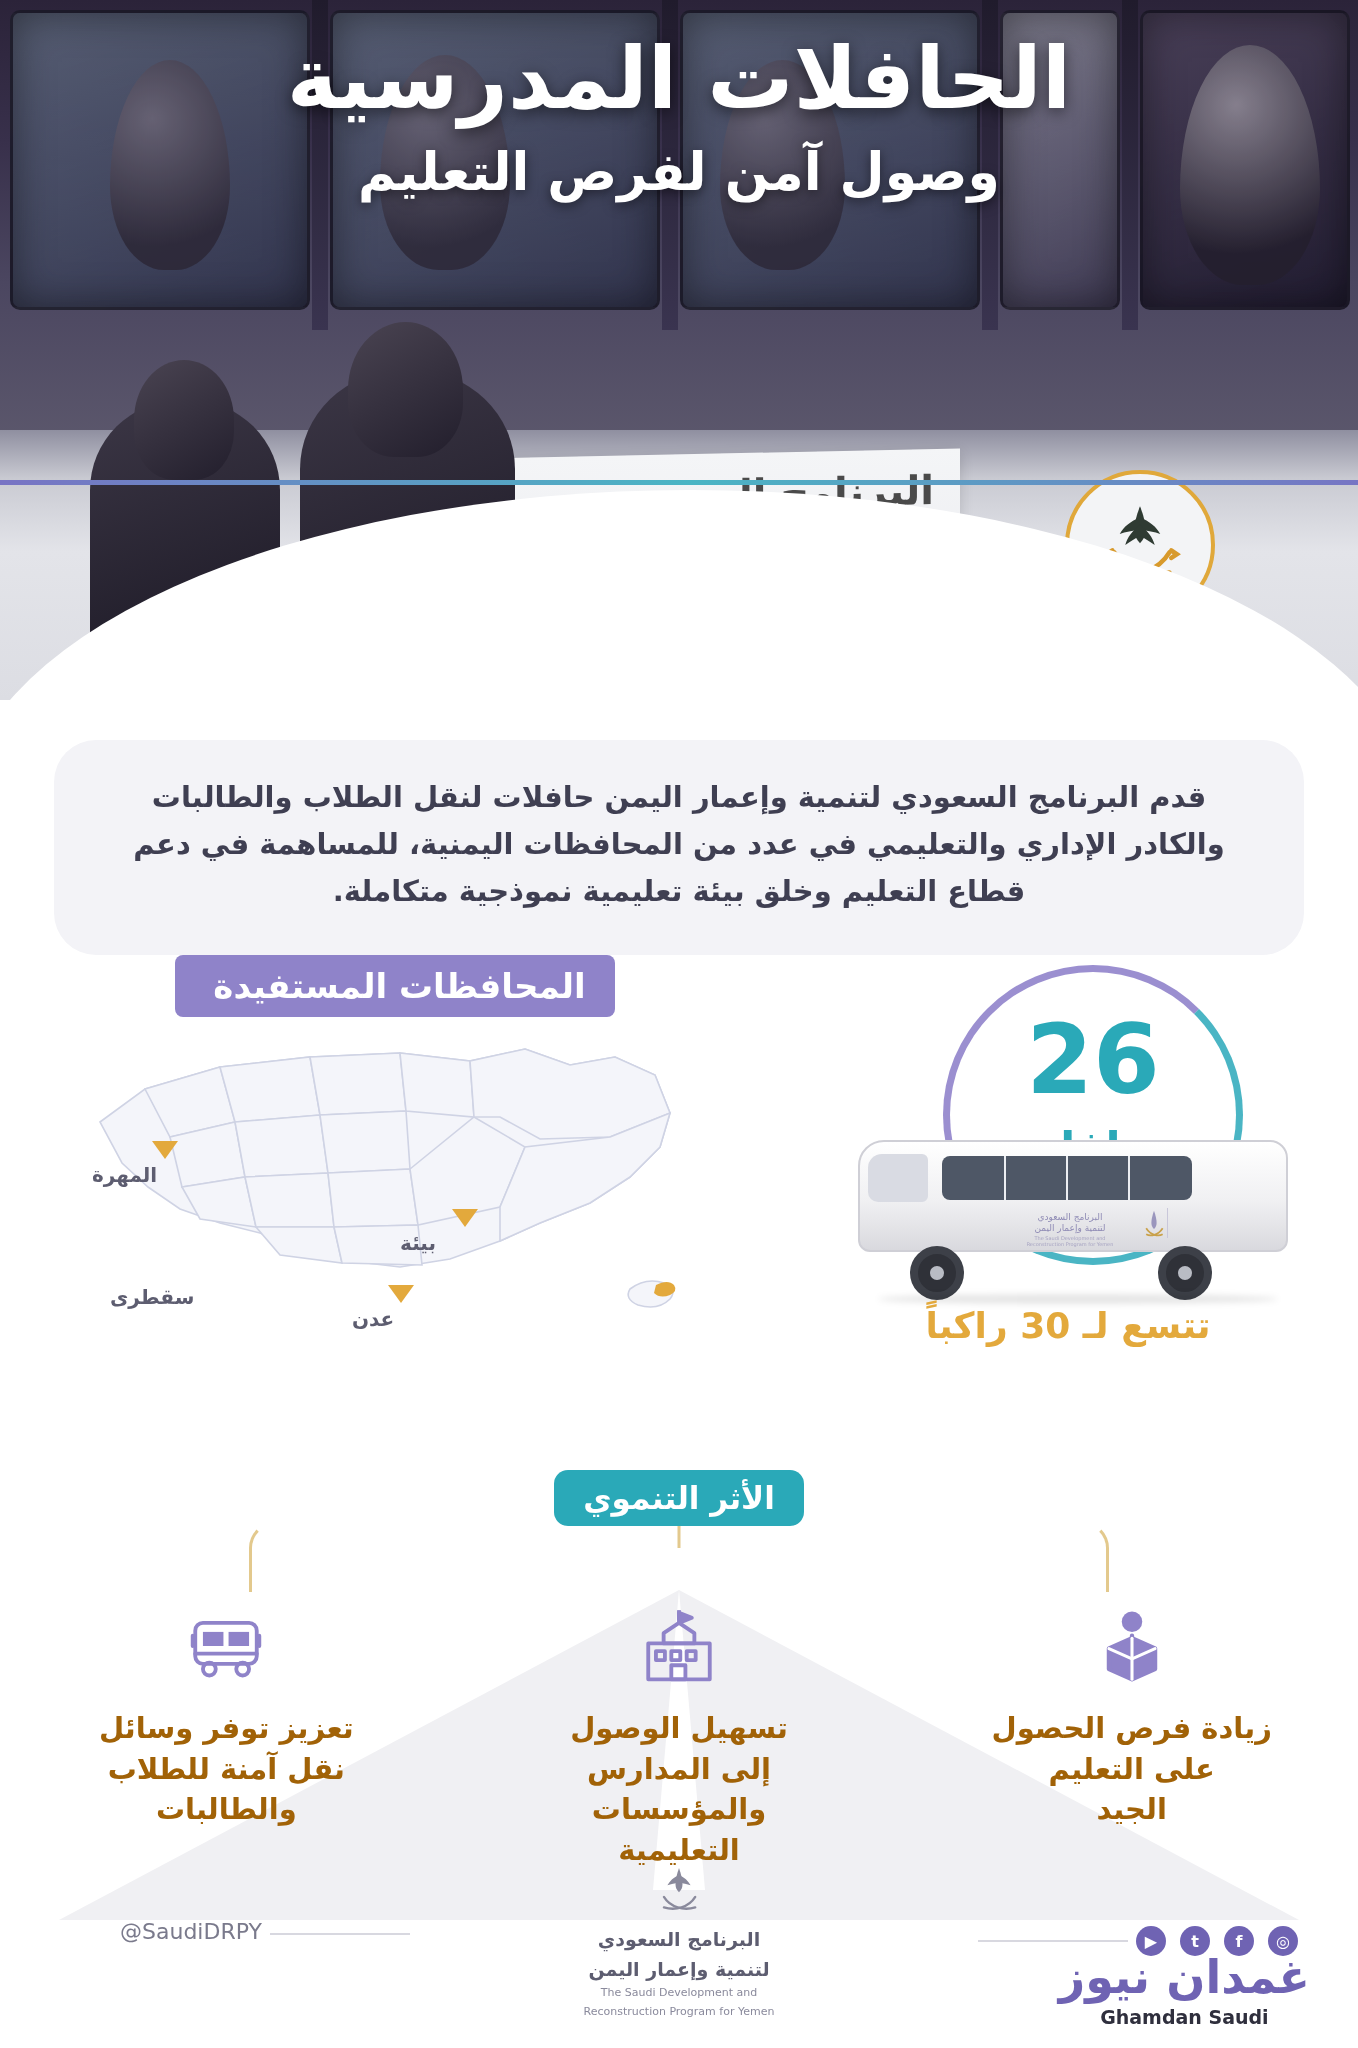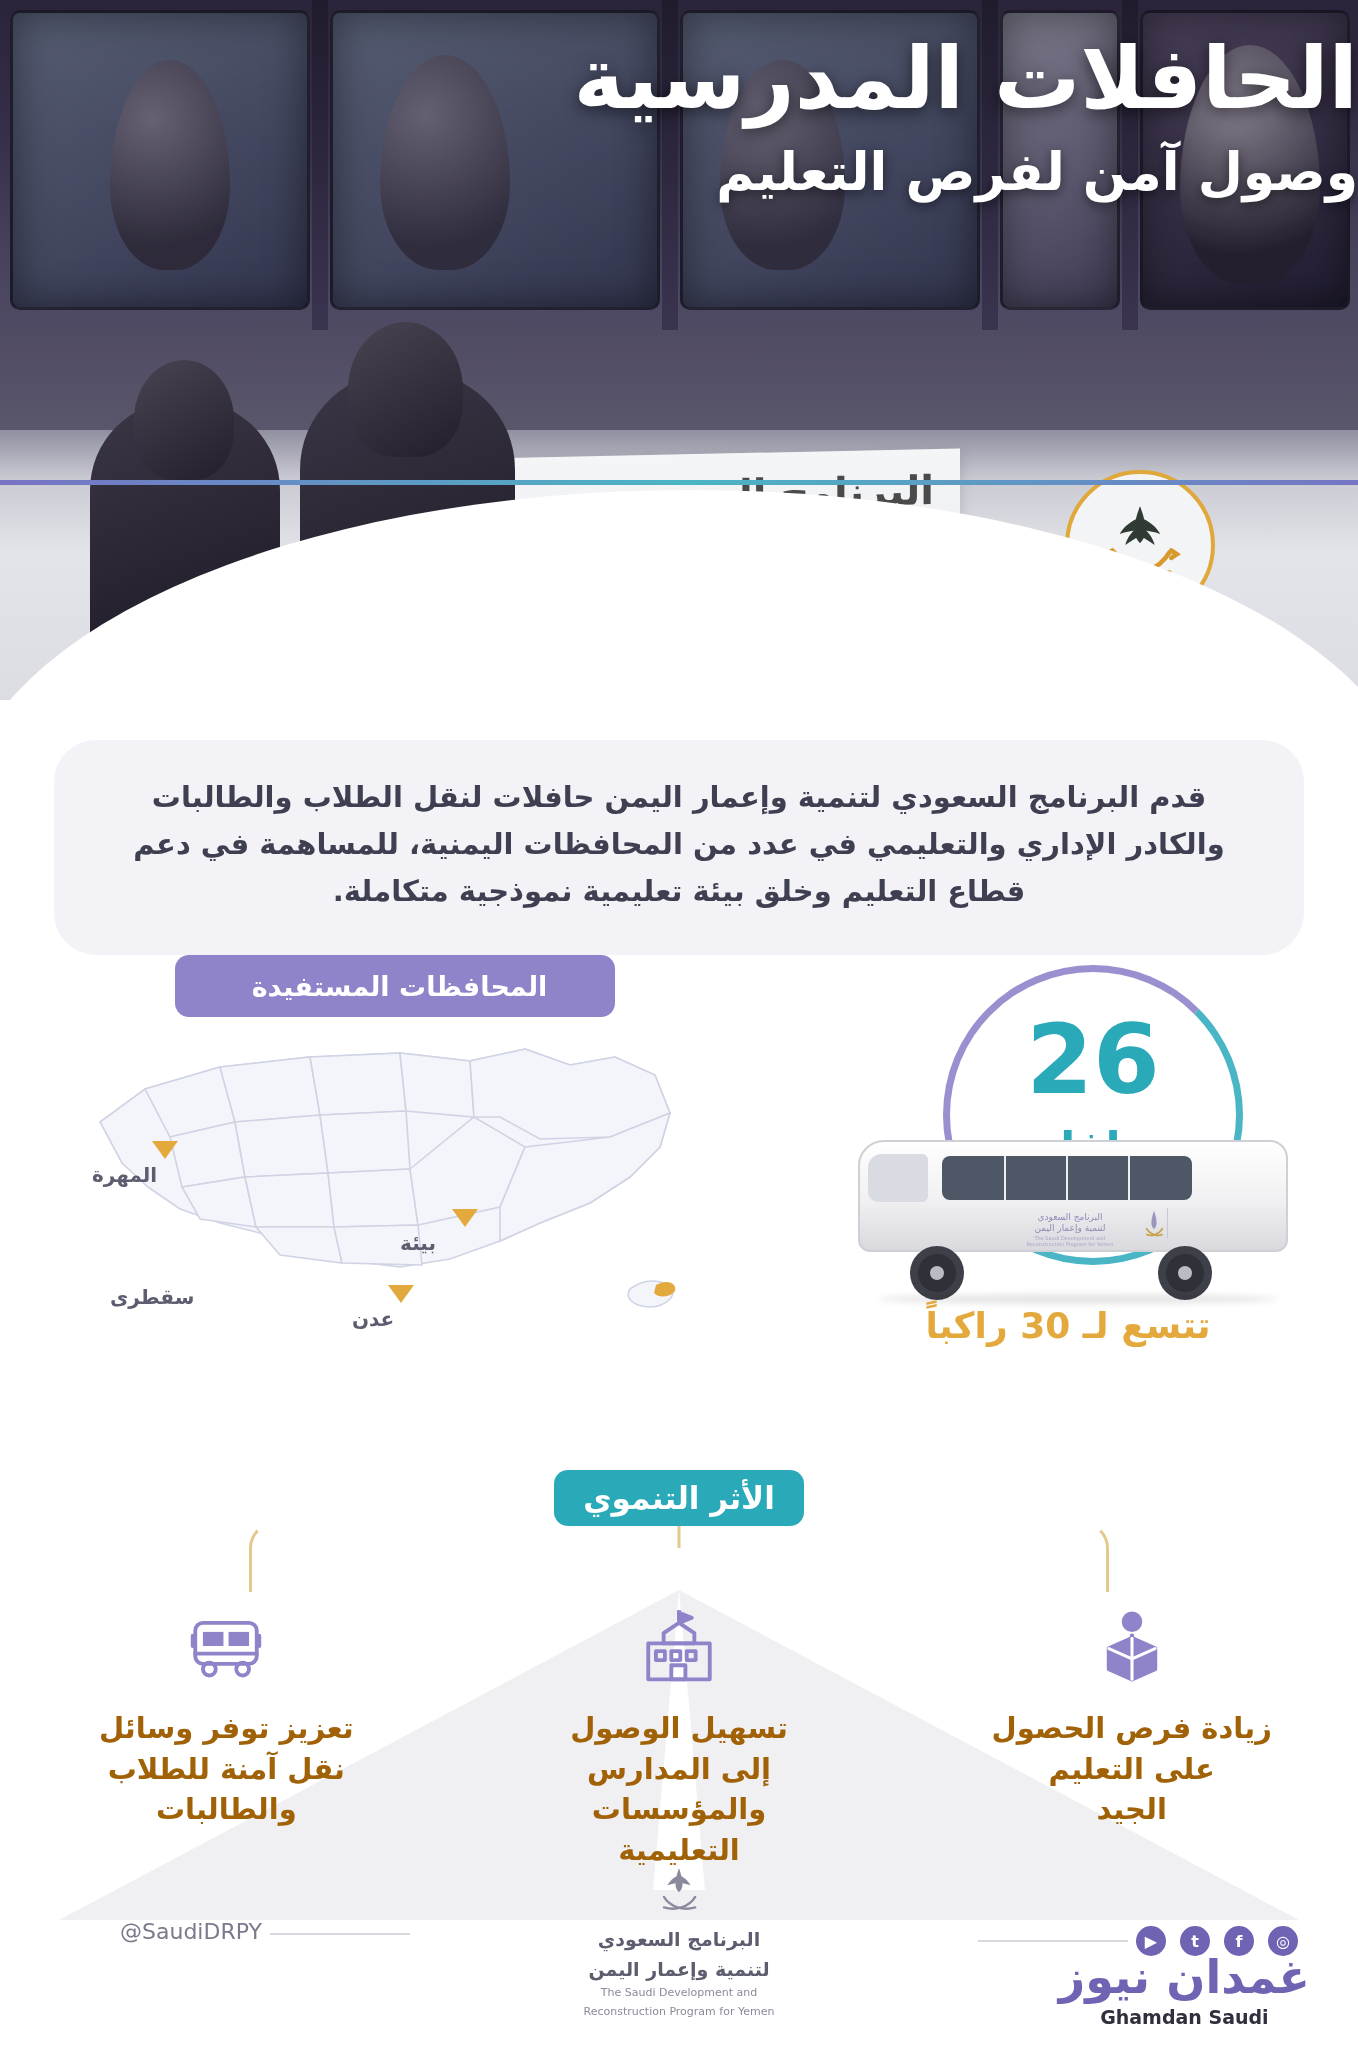--- a/index.html
+++ b/index.html
@@ -125,20 +125,21 @@
   .girl2 { left: 300px; width: 215px; height: 330px; }
   .head {
     position: absolute;
     border-radius: 50% 50% 40% 40%;
     background: linear-gradient(150deg,#4a4452,#221e2c);
   }
 
   .hero-title-wrap {
     position: absolute;
     top: 28px; right: 0; left: 0;
+    text-align: center;
     z-index: 5;
   }
   .hero-title {
     color: #ffffff;
     font-size: 86px;
     font-weight: 900;
     letter-spacing: -1px;
     text-shadow: 0 4px 16px rgba(0,0,0,.55);
     direction: rtl;
   }
@@ -306,24 +307,24 @@
     position: absolute;
     top: 955px; left: 70px;
     width: 650px; height: 430px;
   }
   .map-badge {
     position: absolute;
     top: 0; left: 50%;
     transform: translateX(-50%);
     width: 440px; height: 62px;
     background: #8f83c9;
-    border-radius: 14px;
+    border-radius: 8px;
     display: flex; align-items: center; justify-content: center;
     color: #ffffff;
-    font-size: 27px;
+    font-size: 34px;
     font-weight: 800;
     direction: rtl;
     padding-left: 9px;
   }
   .map-svg { position: absolute; top: 72px; left: 0; width: 650px; height: 350px; }
   .map-label {
     position: absolute;
     color: #5d5d70;
     font-size: 20px;
     font-weight: 800;

